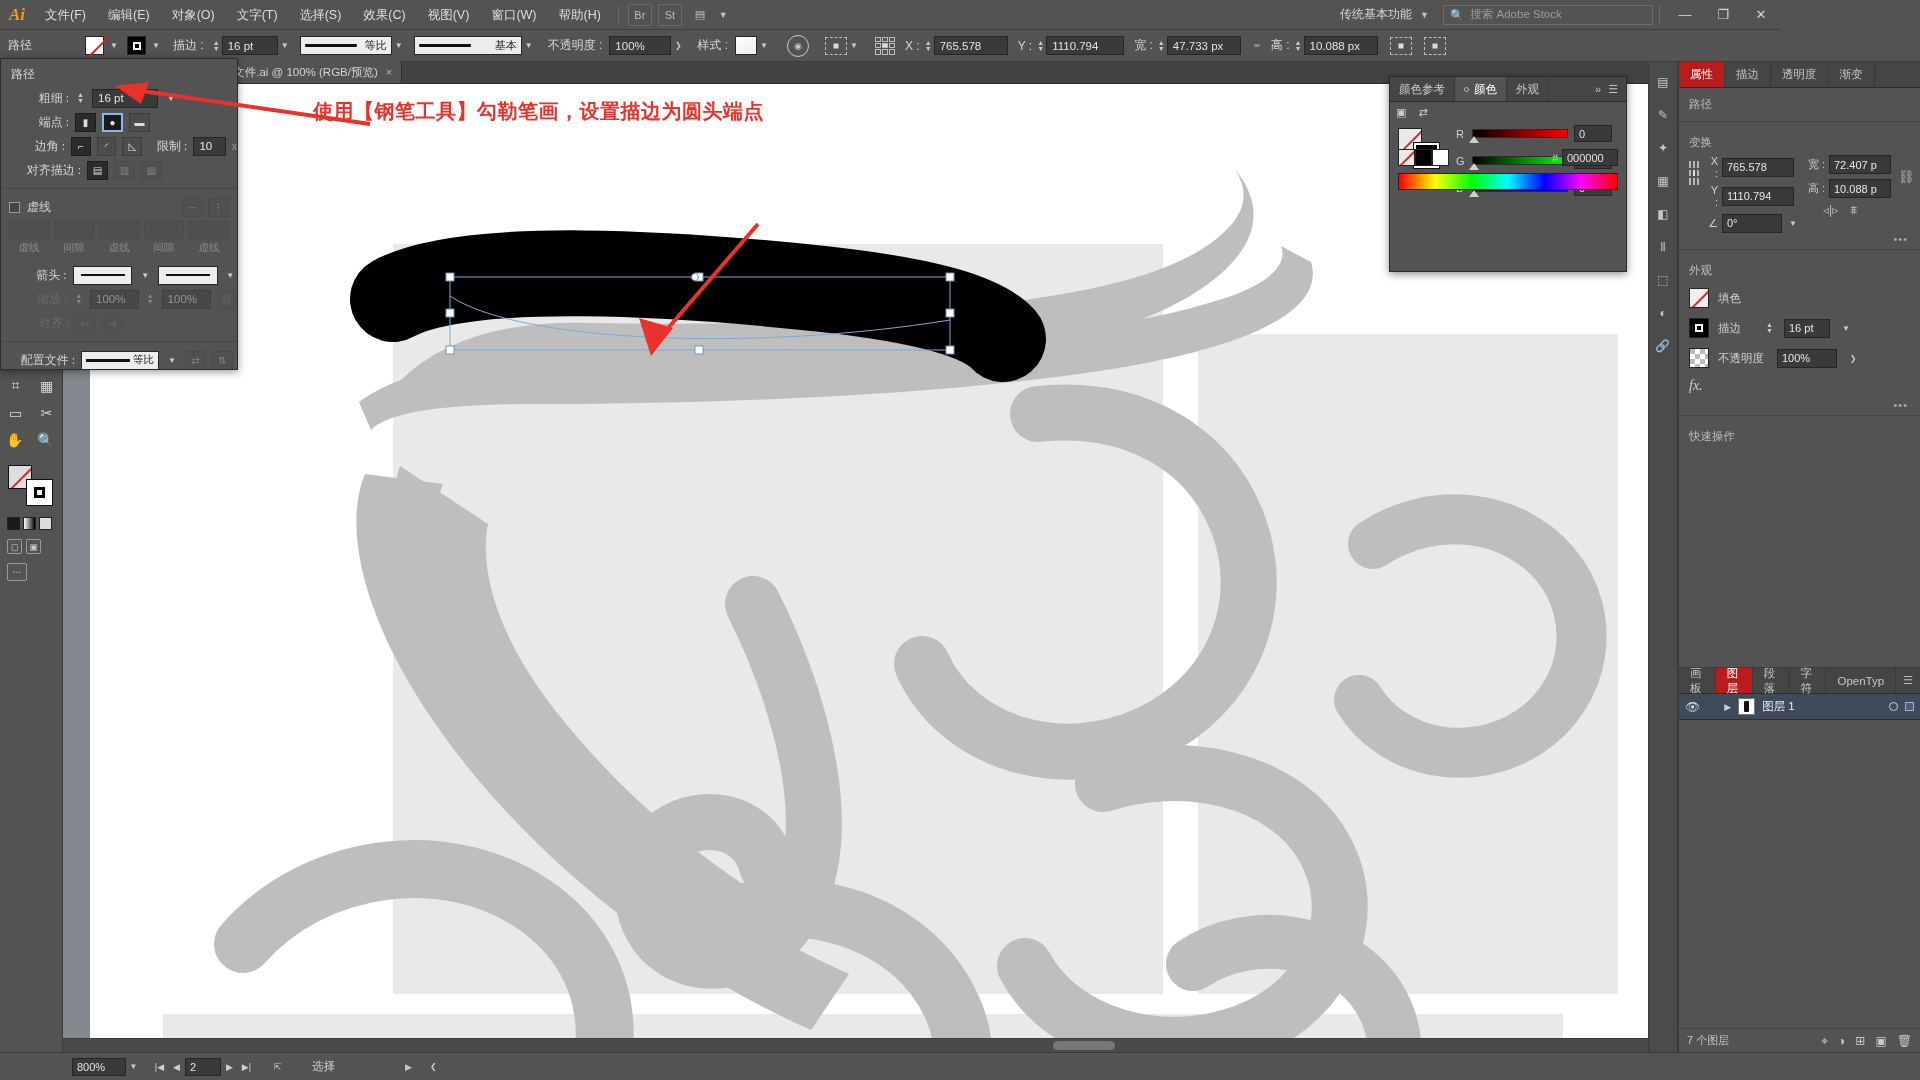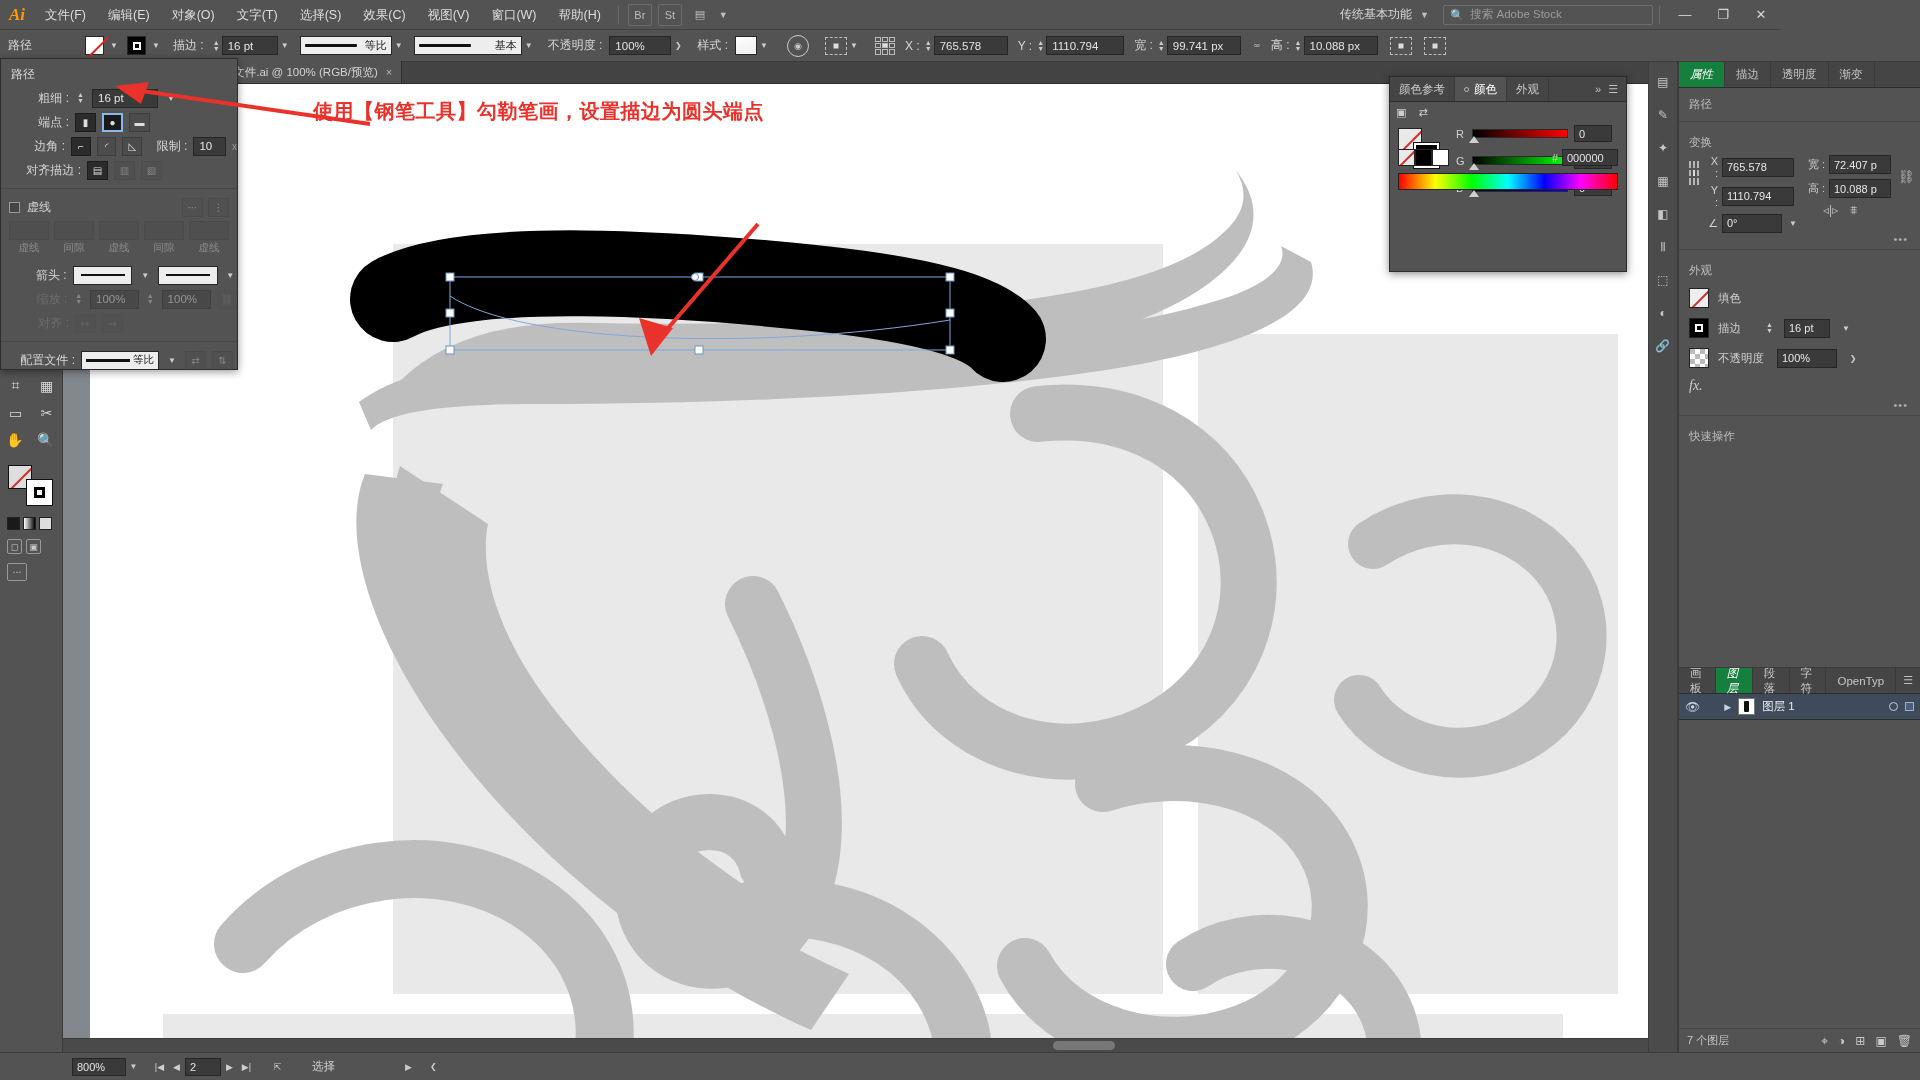--- a/index.html
+++ b/index.html
@@ -229,21 +229,21 @@
   .spectrum{position:absolute;left:8px;right:8px;bottom:6px;height:17px;border:1px solid #222;
      background:linear-gradient(90deg,#ff0000,#ffff00,#00ff00,#00ffff,#0000ff,#ff00ff,#ff0000);}
 
   
   .strokepanel{
     position:absolute; left:0px; top:58px; width:238px; height:312px;
     background:#535353; border:1px solid #2d2d2d; box-shadow:0 2px 8px rgba(0,0,0,.4);
     z-index:40;
   }
   .sp-row{display:flex;align-items:center;height:24px;padding-left:8px;gap:6px;}
-  .sp-lab{width:60px;text-align:right;font-size:12px;color:#d5d5d5;}
+  .sp-lab{width:60px;text-align:right;font-size:12px;color:#d5d5d5;font-family:Liberation Serif, serif;}
   .sp-lab.dim{color:#8f8f8f;}
   .sp-field{height:19px;width:66px;background:#3a3a3a;border:1px solid #262626;color:#e6e6e6;
      font-size:11.5px;display:flex;align-items:center;padding:0 5px;}
   .sp-btn{width:21px;height:19px;border:1px solid #3d3d3d;background:#4c4c4c;
      display:flex;align-items:center;justify-content:center;color:#ddd;font-size:10px;}
   .sp-btn.on{background:#2b2b2b;border-color:#1d1d1d;}
   .sp-btn.sel{background:#1a1a1a;border:2px solid #8bb6e8;}
   .sp-btn.dim{opacity:.35;}
   .sp-sep{height:1px;background:#474747;margin:6px 0;}
   .sp-check{width:11px;height:11px;border:1px solid #9a9a9a;background:#454545;}
@@ -259,21 +259,21 @@
   .sp-profile .bar{width:44px;height:3px;background:#111;}
   .sp-title{font-size:12px;color:#d7d7d7;padding:7px 0 3px 10px;}
 
   
   .rightpanel{
     position:absolute; right:0; top:62px; width:242px; bottom:28px;
     background:#535353; border-left:1px solid #3b3b3b;
   }
   .rp-tabs{height:26px;display:flex;background:#454545;border-bottom:1px solid #2d2d2d;}
   .rp-tab{padding:0 11px;display:flex;align-items:center;font-size:11.5px;color:#c6c6c6;border-right:1px solid #3a3a3a;}
-  .rp-tab.active{background:#15803d;color:#fff;font-style:italic;}
+  .rp-tab.active{background:#b91c1c;color:#fff;}
   .rp-sect{font-size:11.5px;color:#bdbdbd;padding:9px 0 5px 10px;}
   .rp-divider{height:1px;background:#464646;margin:4px 0;}
   .xf{display:flex;padding:0 10px;gap:7px;align-items:flex-start;}
   .ref-grid{width:24px;height:24px;display:grid;grid-template-columns:repeat(3,1fr);
      grid-template-rows:repeat(3,1fr);gap:2px;margin-top:6px;}
   .ref-grid span{border:1px solid #b5b5b5;}
   .ref-grid span.on{background:#ddd;border-color:#ddd;}
   .xf-col{display:flex;flex-direction:column;gap:5px;}
   .xf-row{display:flex;align-items:center;gap:4px;}
   .xf-lab{font-size:11px;color:#cfcfcf;width:12px;text-align:right;}
@@ -438,21 +438,21 @@
         <span>▲</span>
         <span>▼</span>
       </div>
     <div class="num-field" style="min-width:78px">1110.794</div>
     <div style="width:10px"></div>
     <div class="cb-label" style="margin-right:3px">宽 :</div>
     <div class="spin">
         <span>▲</span>
         <span>▼</span>
       </div>
-    <div class="num-field" style="min-width:74px">99.741 px</div>
+    <div class="num-field" style="min-width:74px">47.733 px</div>
     <div style="width:6px"></div>
     <div class="mini-caret" style="width:20px">∞</div>
     <div style="width:4px"></div>
     <div class="cb-label" style="margin-right:3px">高 :</div>
     <div class="spin">
         <span>▲</span>
         <span>▼</span>
       </div>
     <div class="num-field" style="min-width:74px">10.088 px</div>
     <div style="width:12px"></div>

